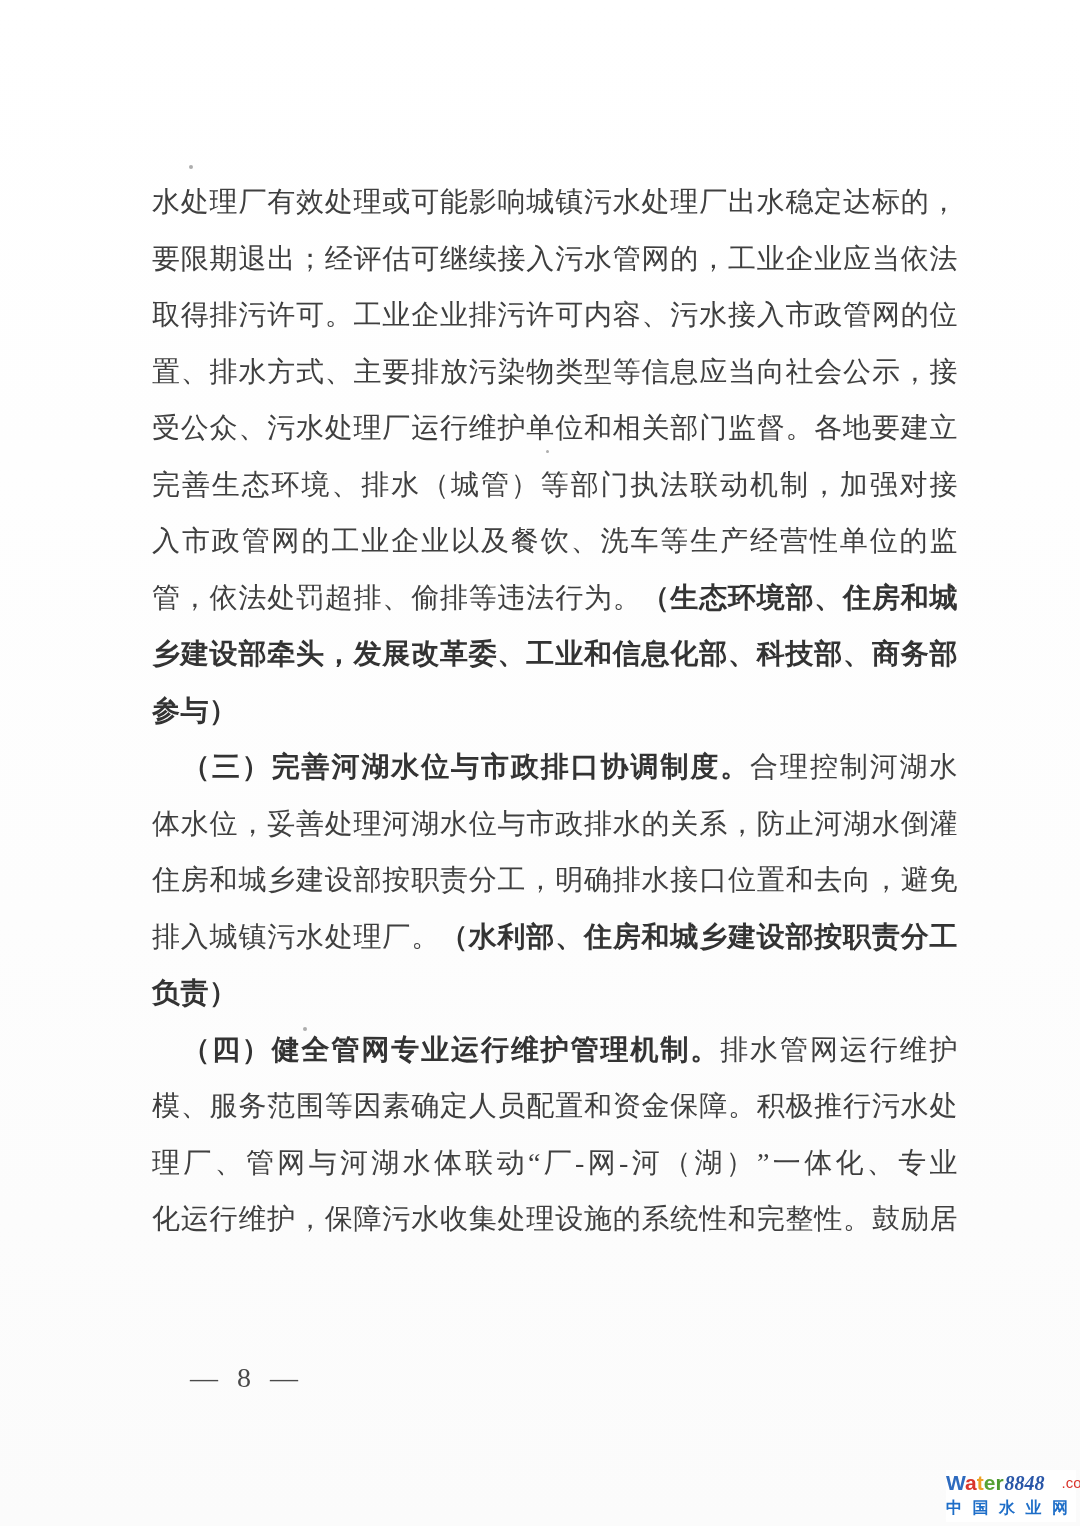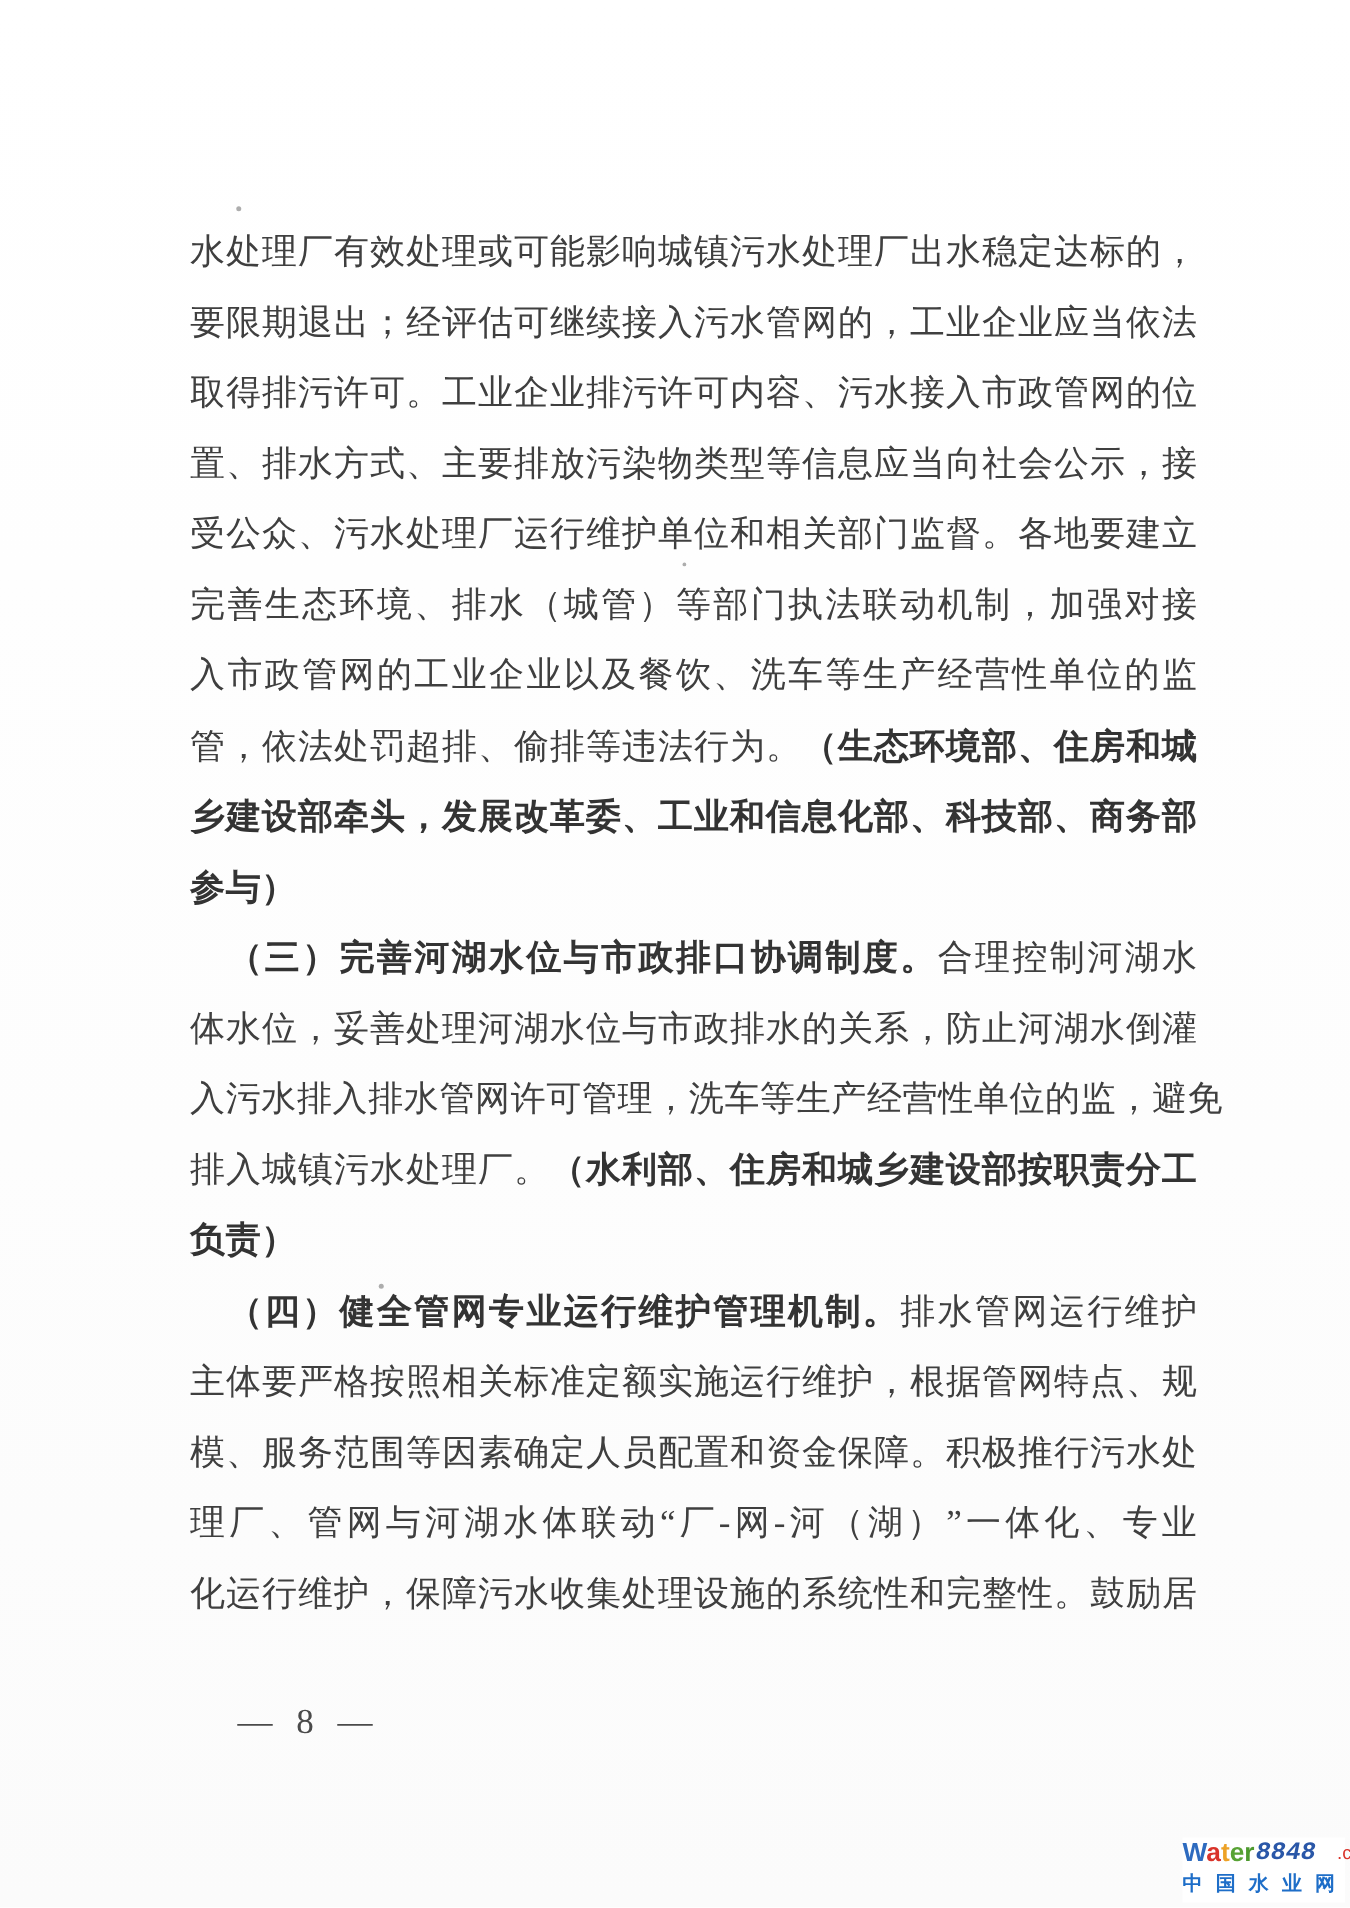--- a/index.html
+++ b/index.html
@@ -108,36 +108,35 @@
       <div class="text-line"><span class="seg-normal">取得排污许可。工业企业排污许可内容、污水接入市政管网的位</span></div>
       <div class="text-line"><span class="seg-normal">置、排水方式、主要排放污染物类型等信息应当向社会公示，接</span></div>
       <div class="text-line"><span class="seg-normal">受公众、污水处理厂运行维护单位和相关部门监督。各地要建立</span></div>
       <div class="text-line"><span class="seg-normal">完善生态环境、排水（城管）等部门执法联动机制，加强对接</span></div>
       <div class="text-line"><span class="seg-normal">入市政管网的工业企业以及餐饮、洗车等生产经营性单位的监</span></div>
       <div class="text-line"><span class="seg-normal">管，依法处罚超排、偷排等违法行为。</span><span class="seg-bold">（生态环境部、住房和城</span></div>
       <div class="text-line"><span class="seg-bold">乡建设部牵头，发展改革委、工业和信息化部、科技部、商务部</span></div>
       <div class="text-line short"><span class="seg-bold">参与）</span></div>
       <div class="text-line indent"><span class="seg-bold">（三）完善河湖水位与市政排口协调制度。</span><span class="seg-normal">合理控制河湖水</span></div>
       <div class="text-line"><span class="seg-normal">体水位，妥善处理河湖水位与市政排水的关系，防止河湖水倒灌</span></div>
-      <div class="text-line"><span class="seg-normal">入污水排入排水管网许可管理，洗车等生产经营性单位的监，避免</span></div>
+      <div class="text-line"><span class="seg-normal">住房和城乡建设部按职责分工，明确排水接口位置和去向，避免</span></div>
       <div class="text-line"><span class="seg-normal">排入城镇污水处理厂。</span><span class="seg-bold">（水利部、住房和城乡建设部按职责分工</span></div>
       <div class="text-line short"><span class="seg-bold">负责）</span></div>
       <div class="text-line indent"><span class="seg-bold">（四）健全管网专业运行维护管理机制。</span><span class="seg-normal">排水管网运行维护</span></div>
-      <div class="text-line"><span class="seg-normal">主体要严格按照相关标准定额实施运行维护，根据管网特点、规</span></div>
       <div class="text-line"><span class="seg-normal">模、服务范围等因素确定人员配置和资金保障。积极推行污水处</span></div>
       <div class="text-line"><span class="seg-normal">理厂、管网与河湖水体联动“厂-网-河（湖）”一体化、专业</span></div>
       <div class="text-line"><span class="seg-normal">化运行维护，保障污水收集处理设施的系统性和完整性。鼓励居</span></div>
     </div>
 
   <div class="page-number">— 8 —</div>
 
   <div class="logo">
     <div class="logo-row1">
       <span class="brand-word" id="brand-word"><span style="color: rgb(46, 107, 191);">W</span><span style="color: rgb(217, 52, 43);">a</span><span style="color: rgb(237, 162, 38);">t</span><span style="color: rgb(88, 163, 53);">e</span><span style="color: rgb(77, 154, 46);">r</span></span>
-      <span class="brand-num" id="brand-num" style="color: rgb(42, 87, 168); font-family: Liberation Mono, monospace;">8848</span>
+      <span class="brand-num" id="brand-num" style="color: rgb(42, 87, 168);">8848</span>
       <span class="brand-dom" id="brand-dom" style="color: rgb(217, 52, 43);">.com</span>
     </div>
     <div class="logo-row2" id="logo-subtitle" style="color: rgb(30, 110, 200);">
         <span>中</span>
         <span>国</span>
         <span>水</span>
         <span>业</span>
         <span>网</span>
       </div>
   </div>

